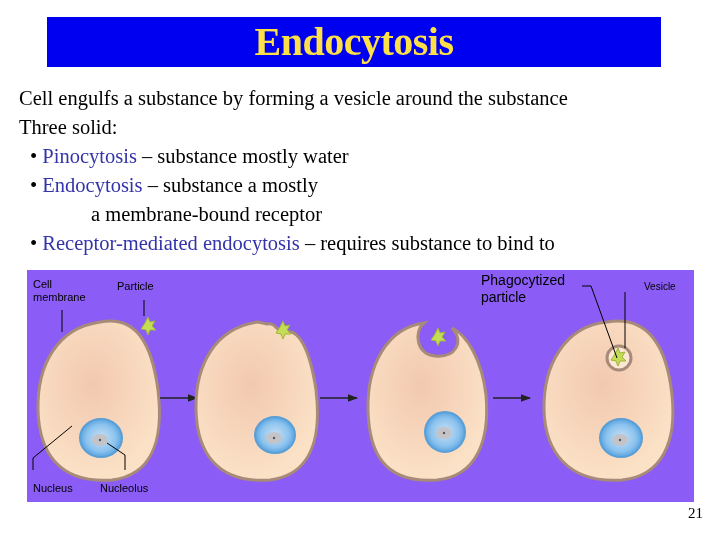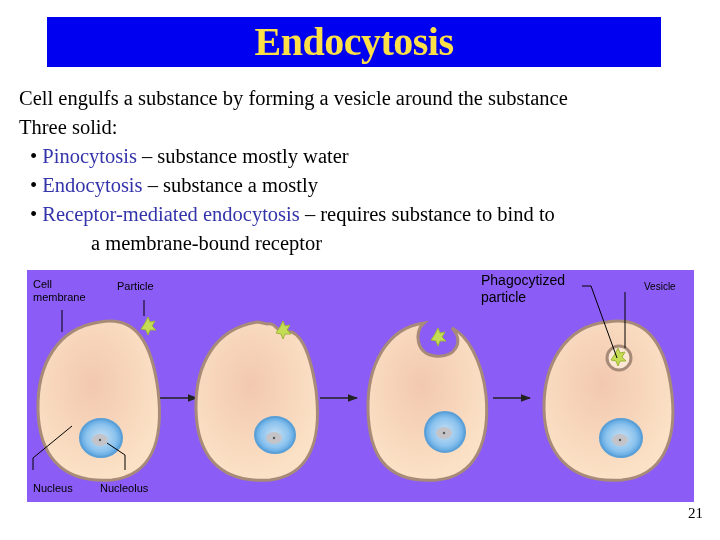--- a/index.html
+++ b/index.html
@@ -27,25 +27,25 @@
   <div class="line">Cell engulfs a substance by forming a vesicle around the substance</div>
   <div class="line">Three solid:</div>
   <div class="line bullet">
     <span>•</span>
     <span class="term">Pinocytosis</span><span> – substance mostly water</span>
   </div>
   <div class="line bullet">
     <span>•</span>
     <span class="term">Endocytosis</span><span> – substance a mostly</span>
   </div>
+  <div class="line indent2">a membrane-bound receptor</div>
   <div class="line bullet">
     <span>•</span>
     <span class="term">Receptor-mediated endocytosis</span><span> – requires substance to bind to</span>
   </div>
-  <div class="line indent2">a membrane-bound receptor</div>
 </div>
 
 <div class="panel">
   <svg width="667" height="232" viewBox="0 0 667 232">
     <defs>
       <radialGradient id="cellGrad" cx="0.45" cy="0.4" r="0.6">
         <stop offset="0" stop-color="#f2c8b0"></stop>
         <stop offset="1" stop-color="#fbe2c6"></stop>
       </radialGradient>
       <radialGradient id="nucGrad" cx="0.5" cy="0.5" r="0.5">

